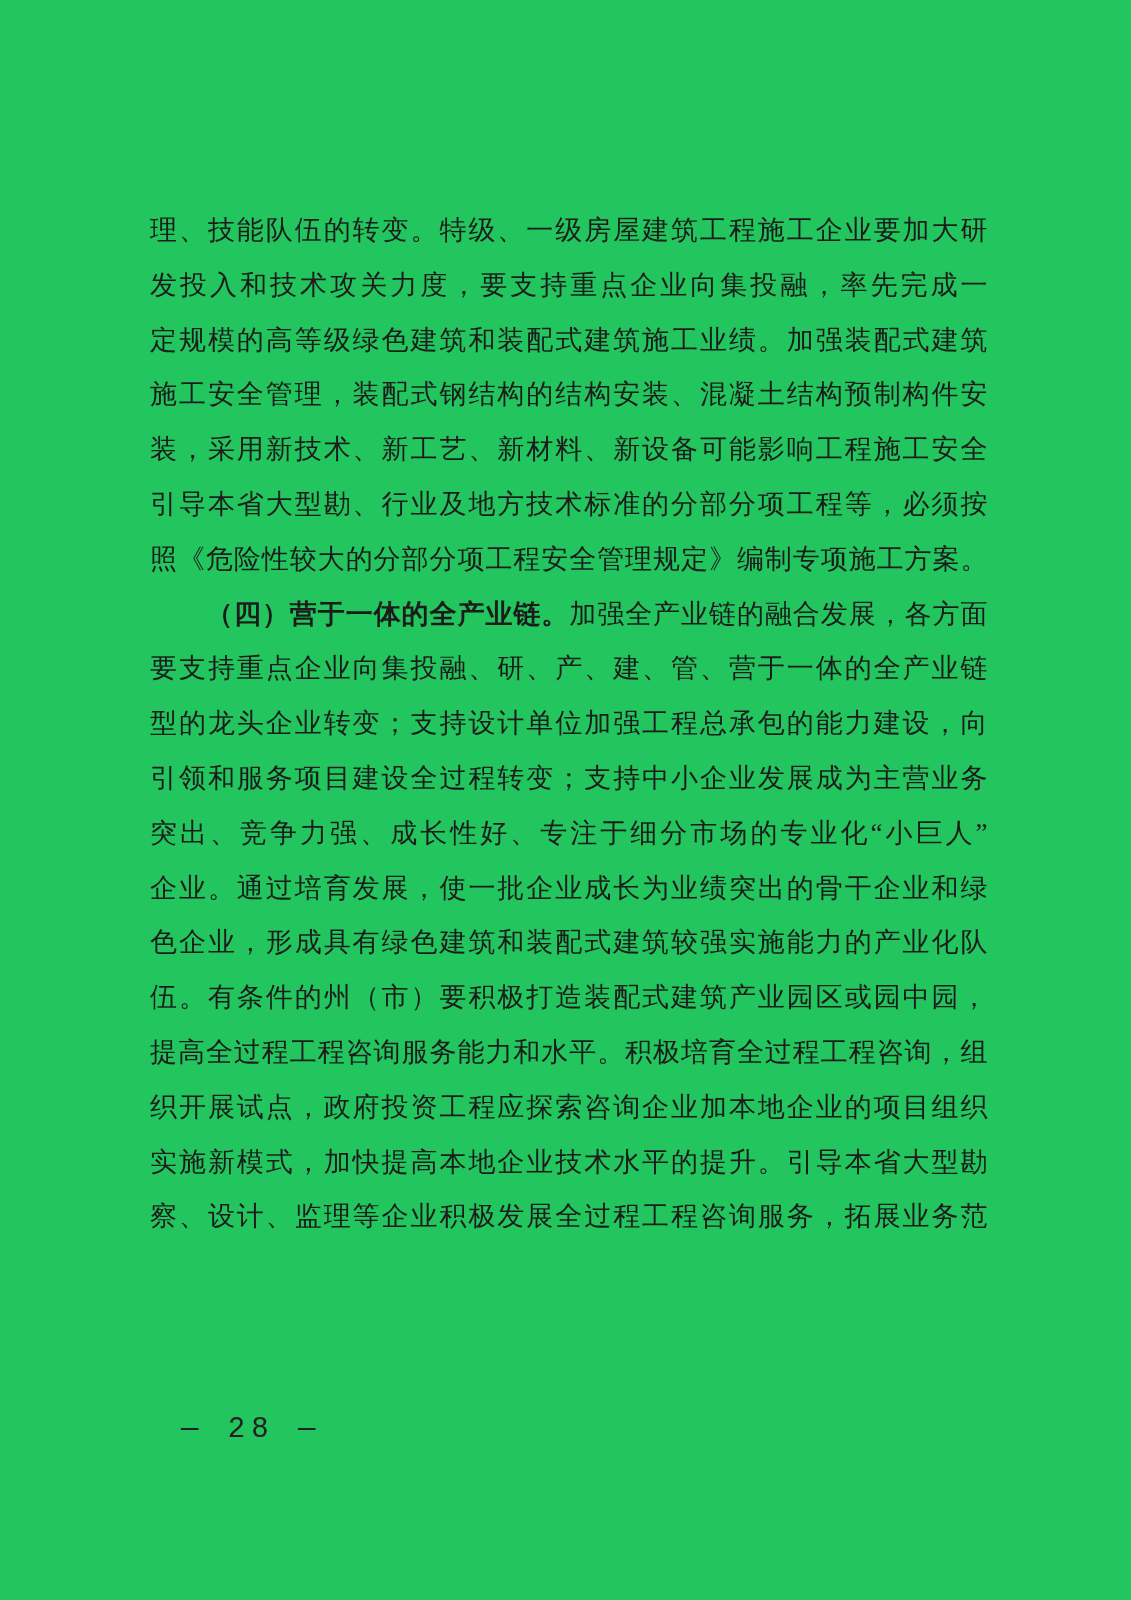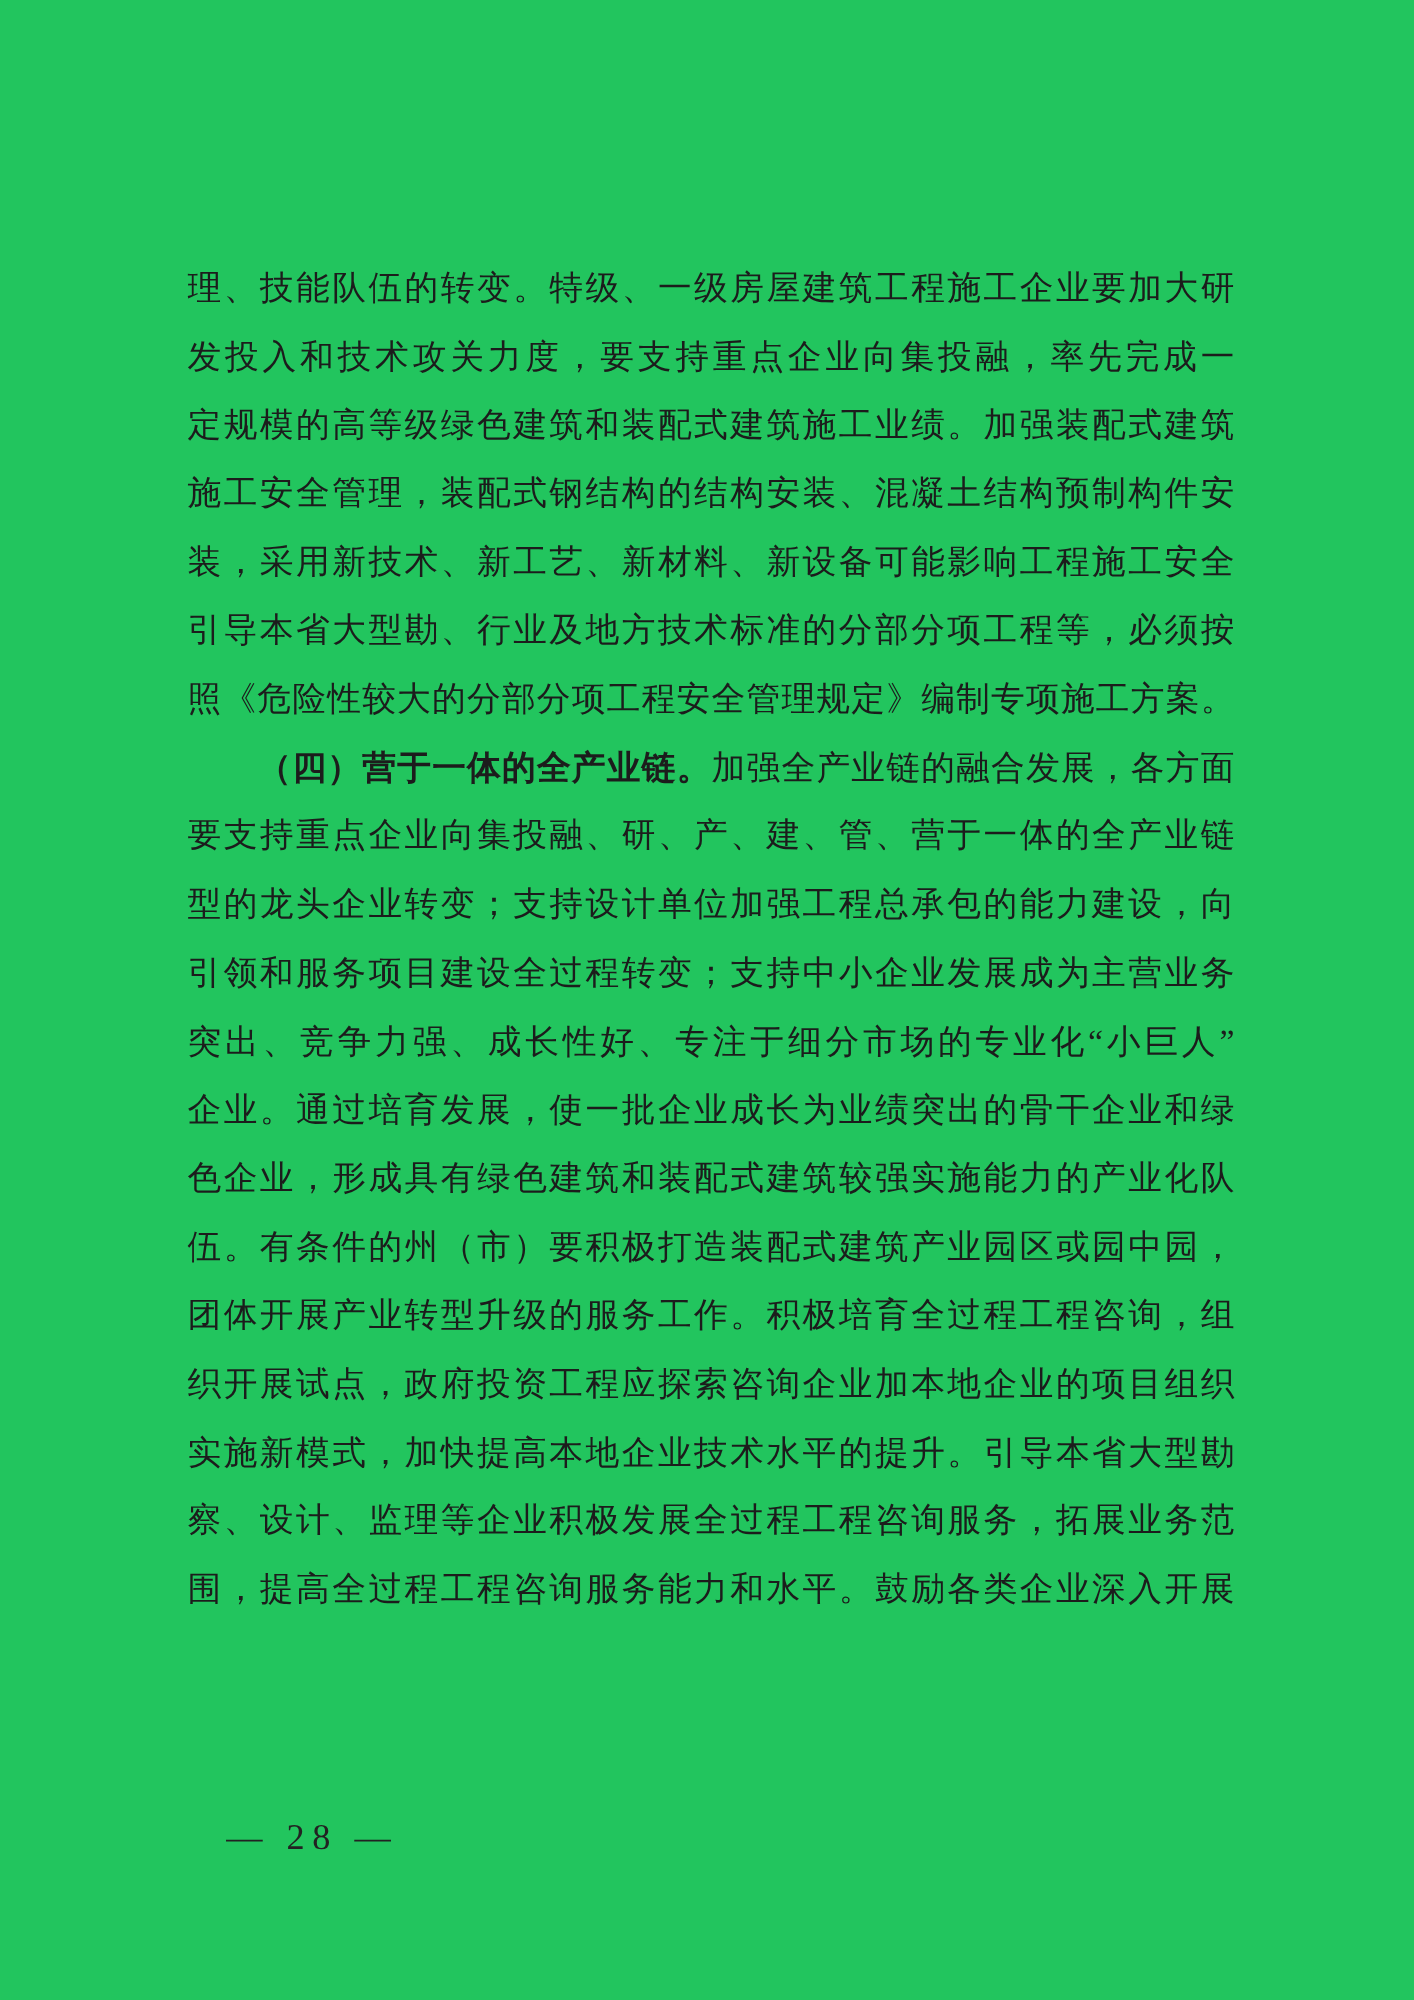--- a/index.html
+++ b/index.html
@@ -40,22 +40,21 @@
   .bold-heading {
     font-weight: bold;
   }
   .page-number {
     position: absolute;
     left: 181px;
     top: 1413px;
     font-size: 29px;
     color: #222222;
     letter-spacing: 6px;
-    font-family: Liberation Serif, serif;
-    margin-top: 41px;
+    font-family: Liberation Mono, monospace;
   }
 </style>
 </head>
 <body>
 
 <div class="page">
 
   <div class="text-block">
 
     <div class="line">理、技能队伍的转变。特级、一级房屋建筑工程施工企业要加大研</div>
@@ -70,23 +69,22 @@
       <span class="bold-heading">（四）营于一体的全产业链。</span><span>加强全产业链的融合发展，各方面</span>
     </div>
 
     <div class="line">要支持重点企业向集投融、研、产、建、管、营于一体的全产业链</div>
     <div class="line">型的龙头企业转变；支持设计单位加强工程总承包的能力建设，向</div>
     <div class="line">引领和服务项目建设全过程转变；支持中小企业发展成为主营业务</div>
     <div class="line">突出、竞争力强、成长性好、专注于细分市场的专业化“小巨人”</div>
     <div class="line">企业。通过培育发展，使一批企业成长为业绩突出的骨干企业和绿</div>
     <div class="line">色企业，形成具有绿色建筑和装配式建筑较强实施能力的产业化队</div>
     <div class="line">伍。有条件的州（市）要积极打造装配式建筑产业园区或园中园，</div>
-    <div class="line">团体开展产业转型升级的服务工作。积极培育全过程工程咨询，组</div>
+    <div class="line">提高全过程工程咨询服务能力和水平。积极培育全过程工程咨询，组</div>
     <div class="line">织开展试点，政府投资工程应探索咨询企业加本地企业的项目组织</div>
     <div class="line">实施新模式，加快提高本地企业技术水平的提升。引导本省大型勘</div>
     <div class="line">察、设计、监理等企业积极发展全过程工程咨询服务，拓展业务范</div>
-    <div class="line">围，提高全过程工程咨询服务能力和水平。鼓励各类企业深入开展</div>
 
   </div>
 
   <div class="page-number">— 28 —</div>
 
 </div>
 
 </body></html>

